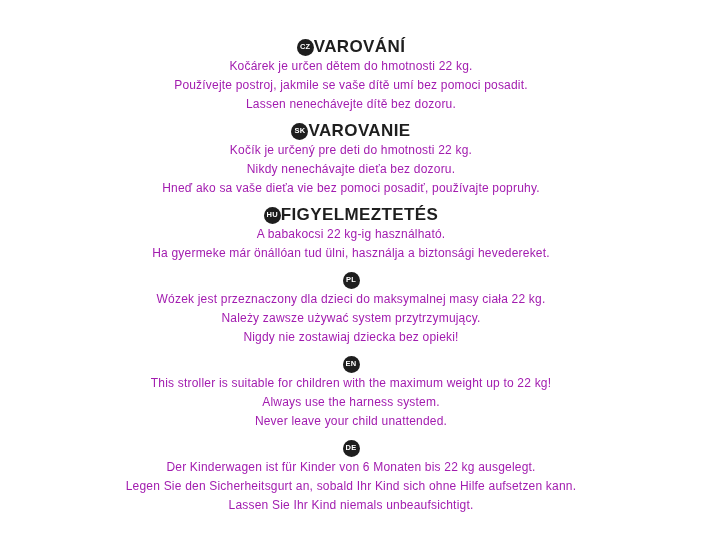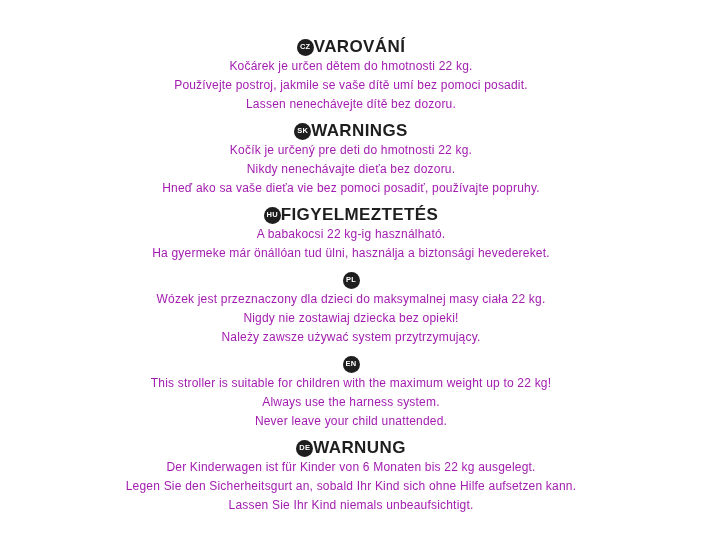--- a/index.html
+++ b/index.html
@@ -71,21 +71,21 @@
     <p class="warn-line">Kočárek je určen dětem do hmotnosti 22 kg.</p>
     <p class="warn-line">Používejte postroj, jakmile se vaše dítě umí bez pomoci posadit.</p>
     <p class="warn-line">Lassen nenechávejte dítě bez dozoru.</p>
   </section>
 
   <section class="warn-section">
     <h2 class="warn-heading">
       <span class="lang-badge">
           <span>SK</span>
         </span>
-      <span>WARNINGS</span>
+      <span>VAROVANIE</span>
     </h2>
     <p class="warn-line">Kočík je určený pre deti do hmotnosti 22 kg.</p>
     <p class="warn-line">Nikdy nenechávajte dieťa bez dozoru.</p>
     <p class="warn-line">Hneď ako sa vaše dieťa vie bez pomoci posadiť, používajte popruhy.</p>
   </section>
 
   <section class="warn-section">
     <h2 class="warn-heading">
       <span class="lang-badge">
           <span>HU</span>
@@ -96,40 +96,39 @@
     <p class="warn-line">Ha gyermeke már önállóan tud ülni, használja a biztonsági hevedereket.</p>
   </section>
 
   <section class="warn-section">
     <h2 class="warn-heading">
       <span class="lang-badge">
           <span>PL</span>
         </span>
     </h2>
     <p class="warn-line">Wózek jest przeznaczony dla dzieci do maksymalnej masy ciała 22 kg.</p>
+    <p class="warn-line">Należy zawsze używać system przytrzymujący.</p>
     <p class="warn-line">Nigdy nie zostawiaj dziecka bez opieki!</p>
-    <p class="warn-line">Należy zawsze używać system przytrzymujący.</p>
   </section>
 
   <section class="warn-section">
     <h2 class="warn-heading">
       <span class="lang-badge">
           <span>EN</span>
         </span>
     </h2>
     <p class="warn-line">This stroller is suitable for children with the maximum weight up to 22 kg!</p>
     <p class="warn-line">Always use the harness system.</p>
     <p class="warn-line">Never leave your child unattended.</p>
   </section>
 
   <section class="warn-section">
     <h2 class="warn-heading">
       <span class="lang-badge">
           <span>DE</span>
         </span>
-      <span>WARNUNG</span>
     </h2>
     <p class="warn-line">Der Kinderwagen ist für Kinder von 6 Monaten bis 22 kg ausgelegt.</p>
     <p class="warn-line">Legen Sie den Sicherheitsgurt an, sobald Ihr Kind sich ohne Hilfe aufsetzen kann.</p>
     <p class="warn-line">Lassen Sie Ihr Kind niemals unbeaufsichtigt.</p>
   </section>
 
 </main>
 
 </body></html>

